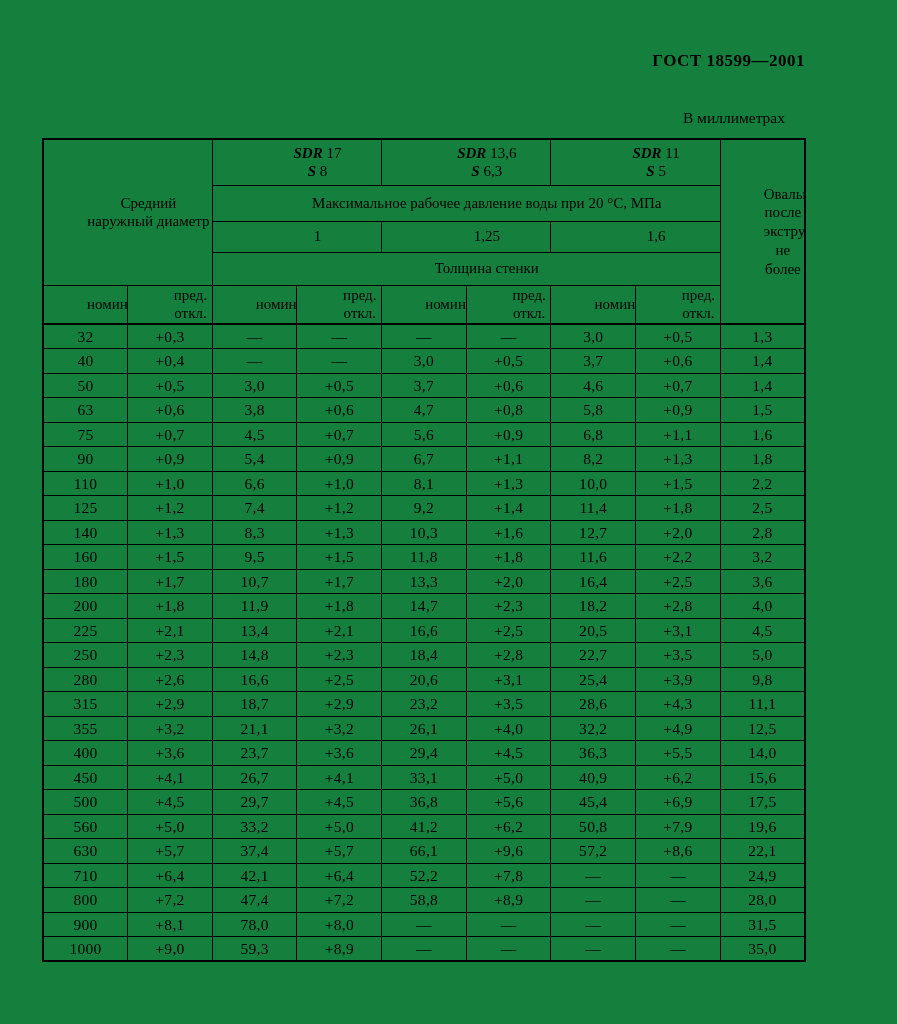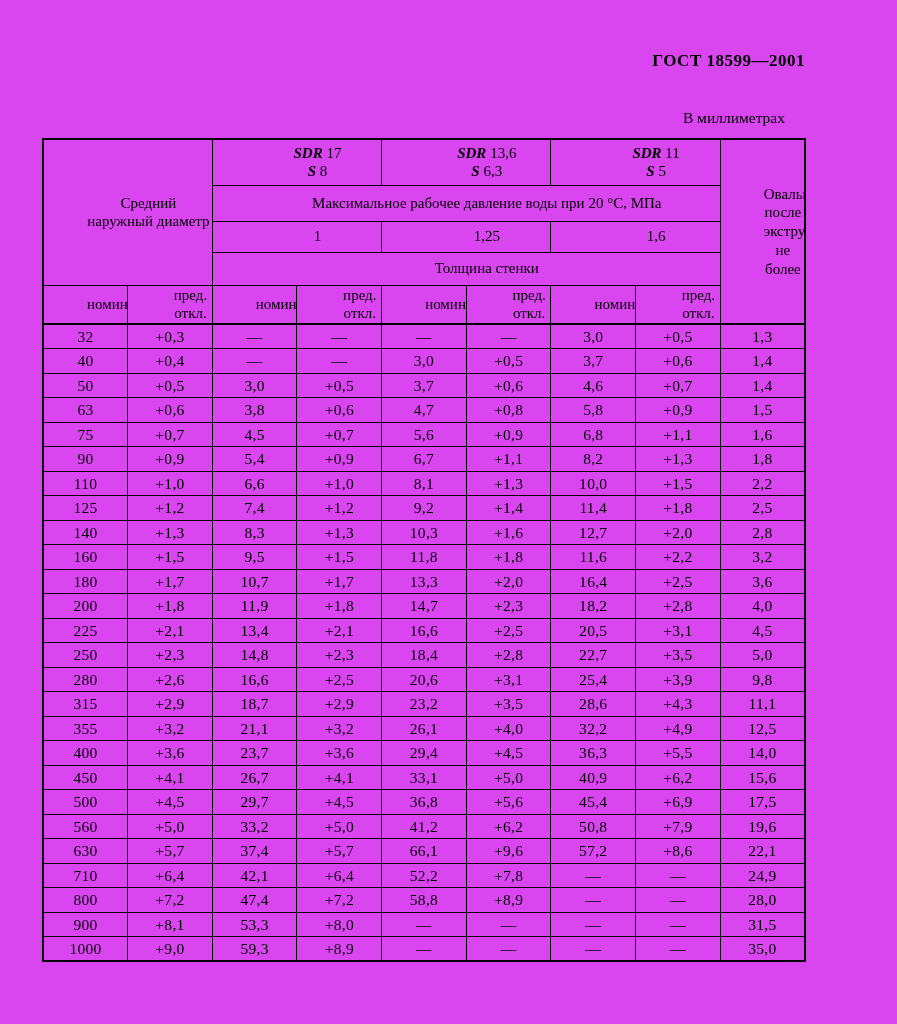--- a/index.html
+++ b/index.html
@@ -4,21 +4,21 @@
 <style>
   html, body {
     margin: 0;
     padding: 0;
     background: #ffffff;
   }
   .page {
     position: relative;
     width: 897px;
     height: 1024px;
-    background: #d946ef;
+    background: #15803d;
     color: #000000;
     font-family: "Liberation Serif", "DejaVu Serif", serif;
     overflow: hidden;
   }
   .doc-number {
     position: absolute;
     top: 51px;
     right: 92px;
     font-size: 17px;
     font-weight: bold;
@@ -389,21 +389,21 @@
           <td>+7,2</td>
           <td>58,8</td>
           <td>+8,9</td>
           <td>—</td>
           <td>—</td>
           <td>28,0</td>
         </tr>
         <tr>
           <td>900</td>
           <td>+8,1</td>
-          <td>53,3</td>
+          <td>78,0</td>
           <td>+8,0</td>
           <td>—</td>
           <td>—</td>
           <td>—</td>
           <td>—</td>
           <td>31,5</td>
         </tr>
         <tr>
           <td>1000</td>
           <td>+9,0</td>

